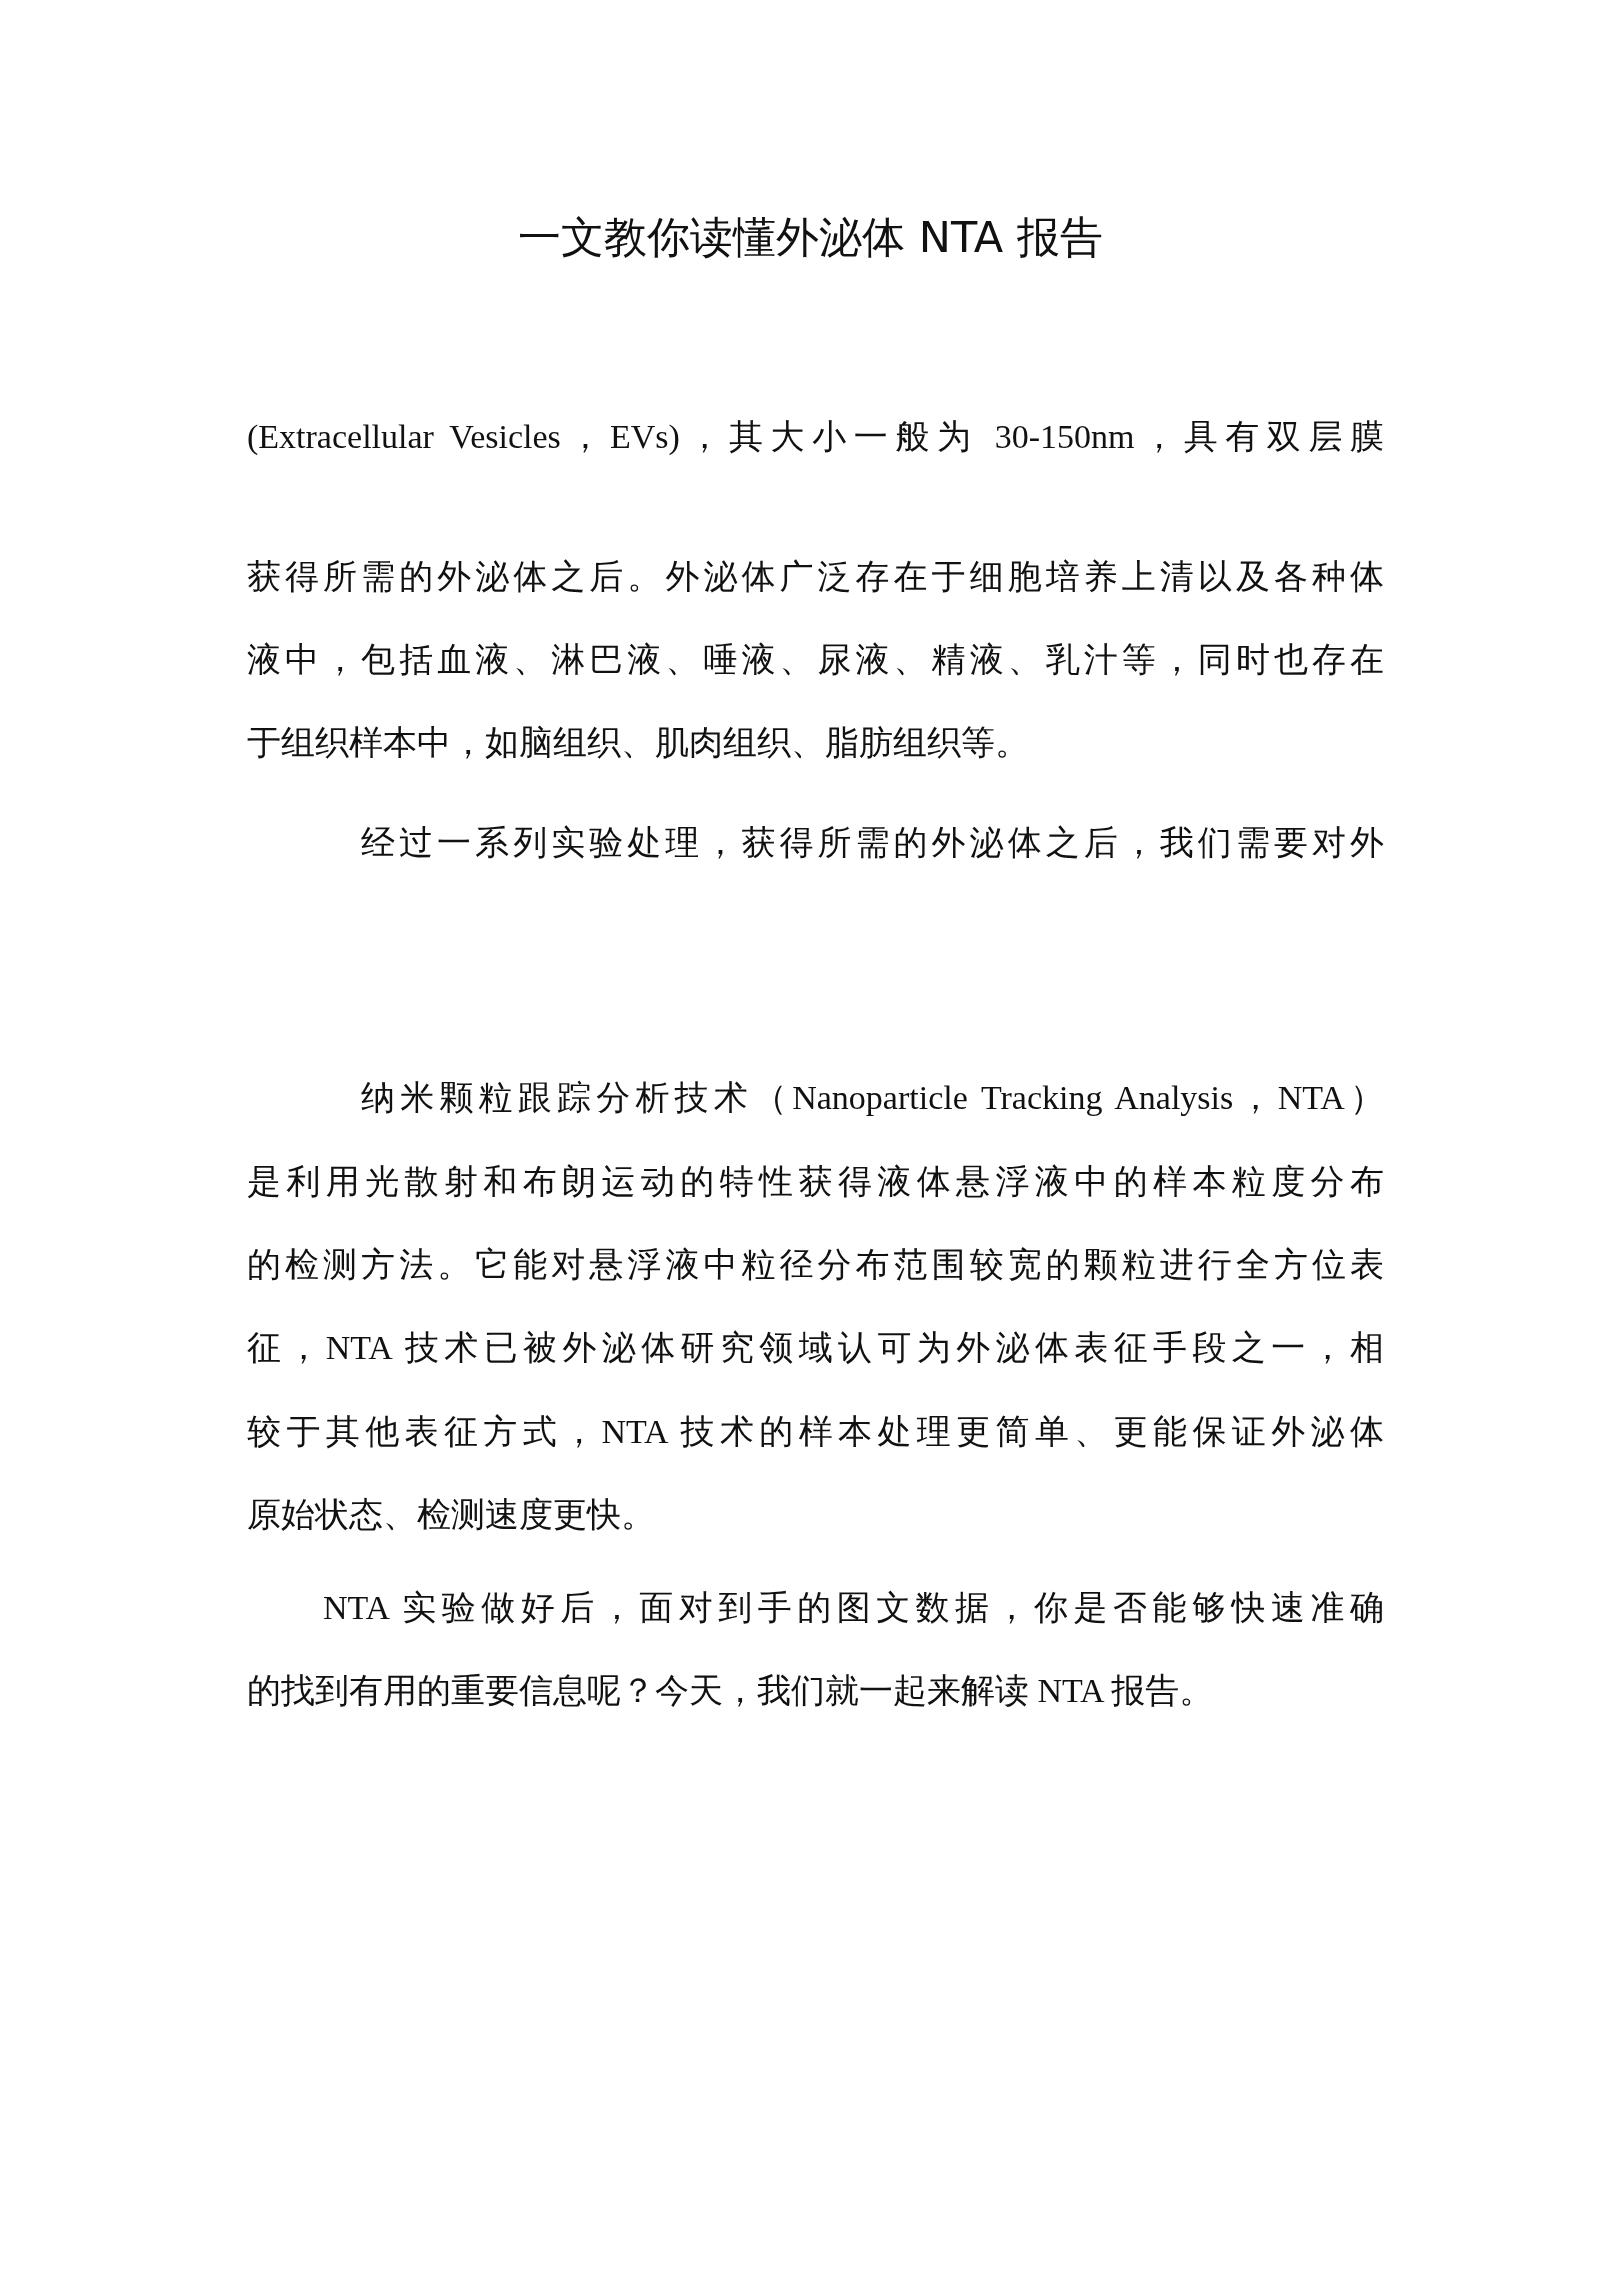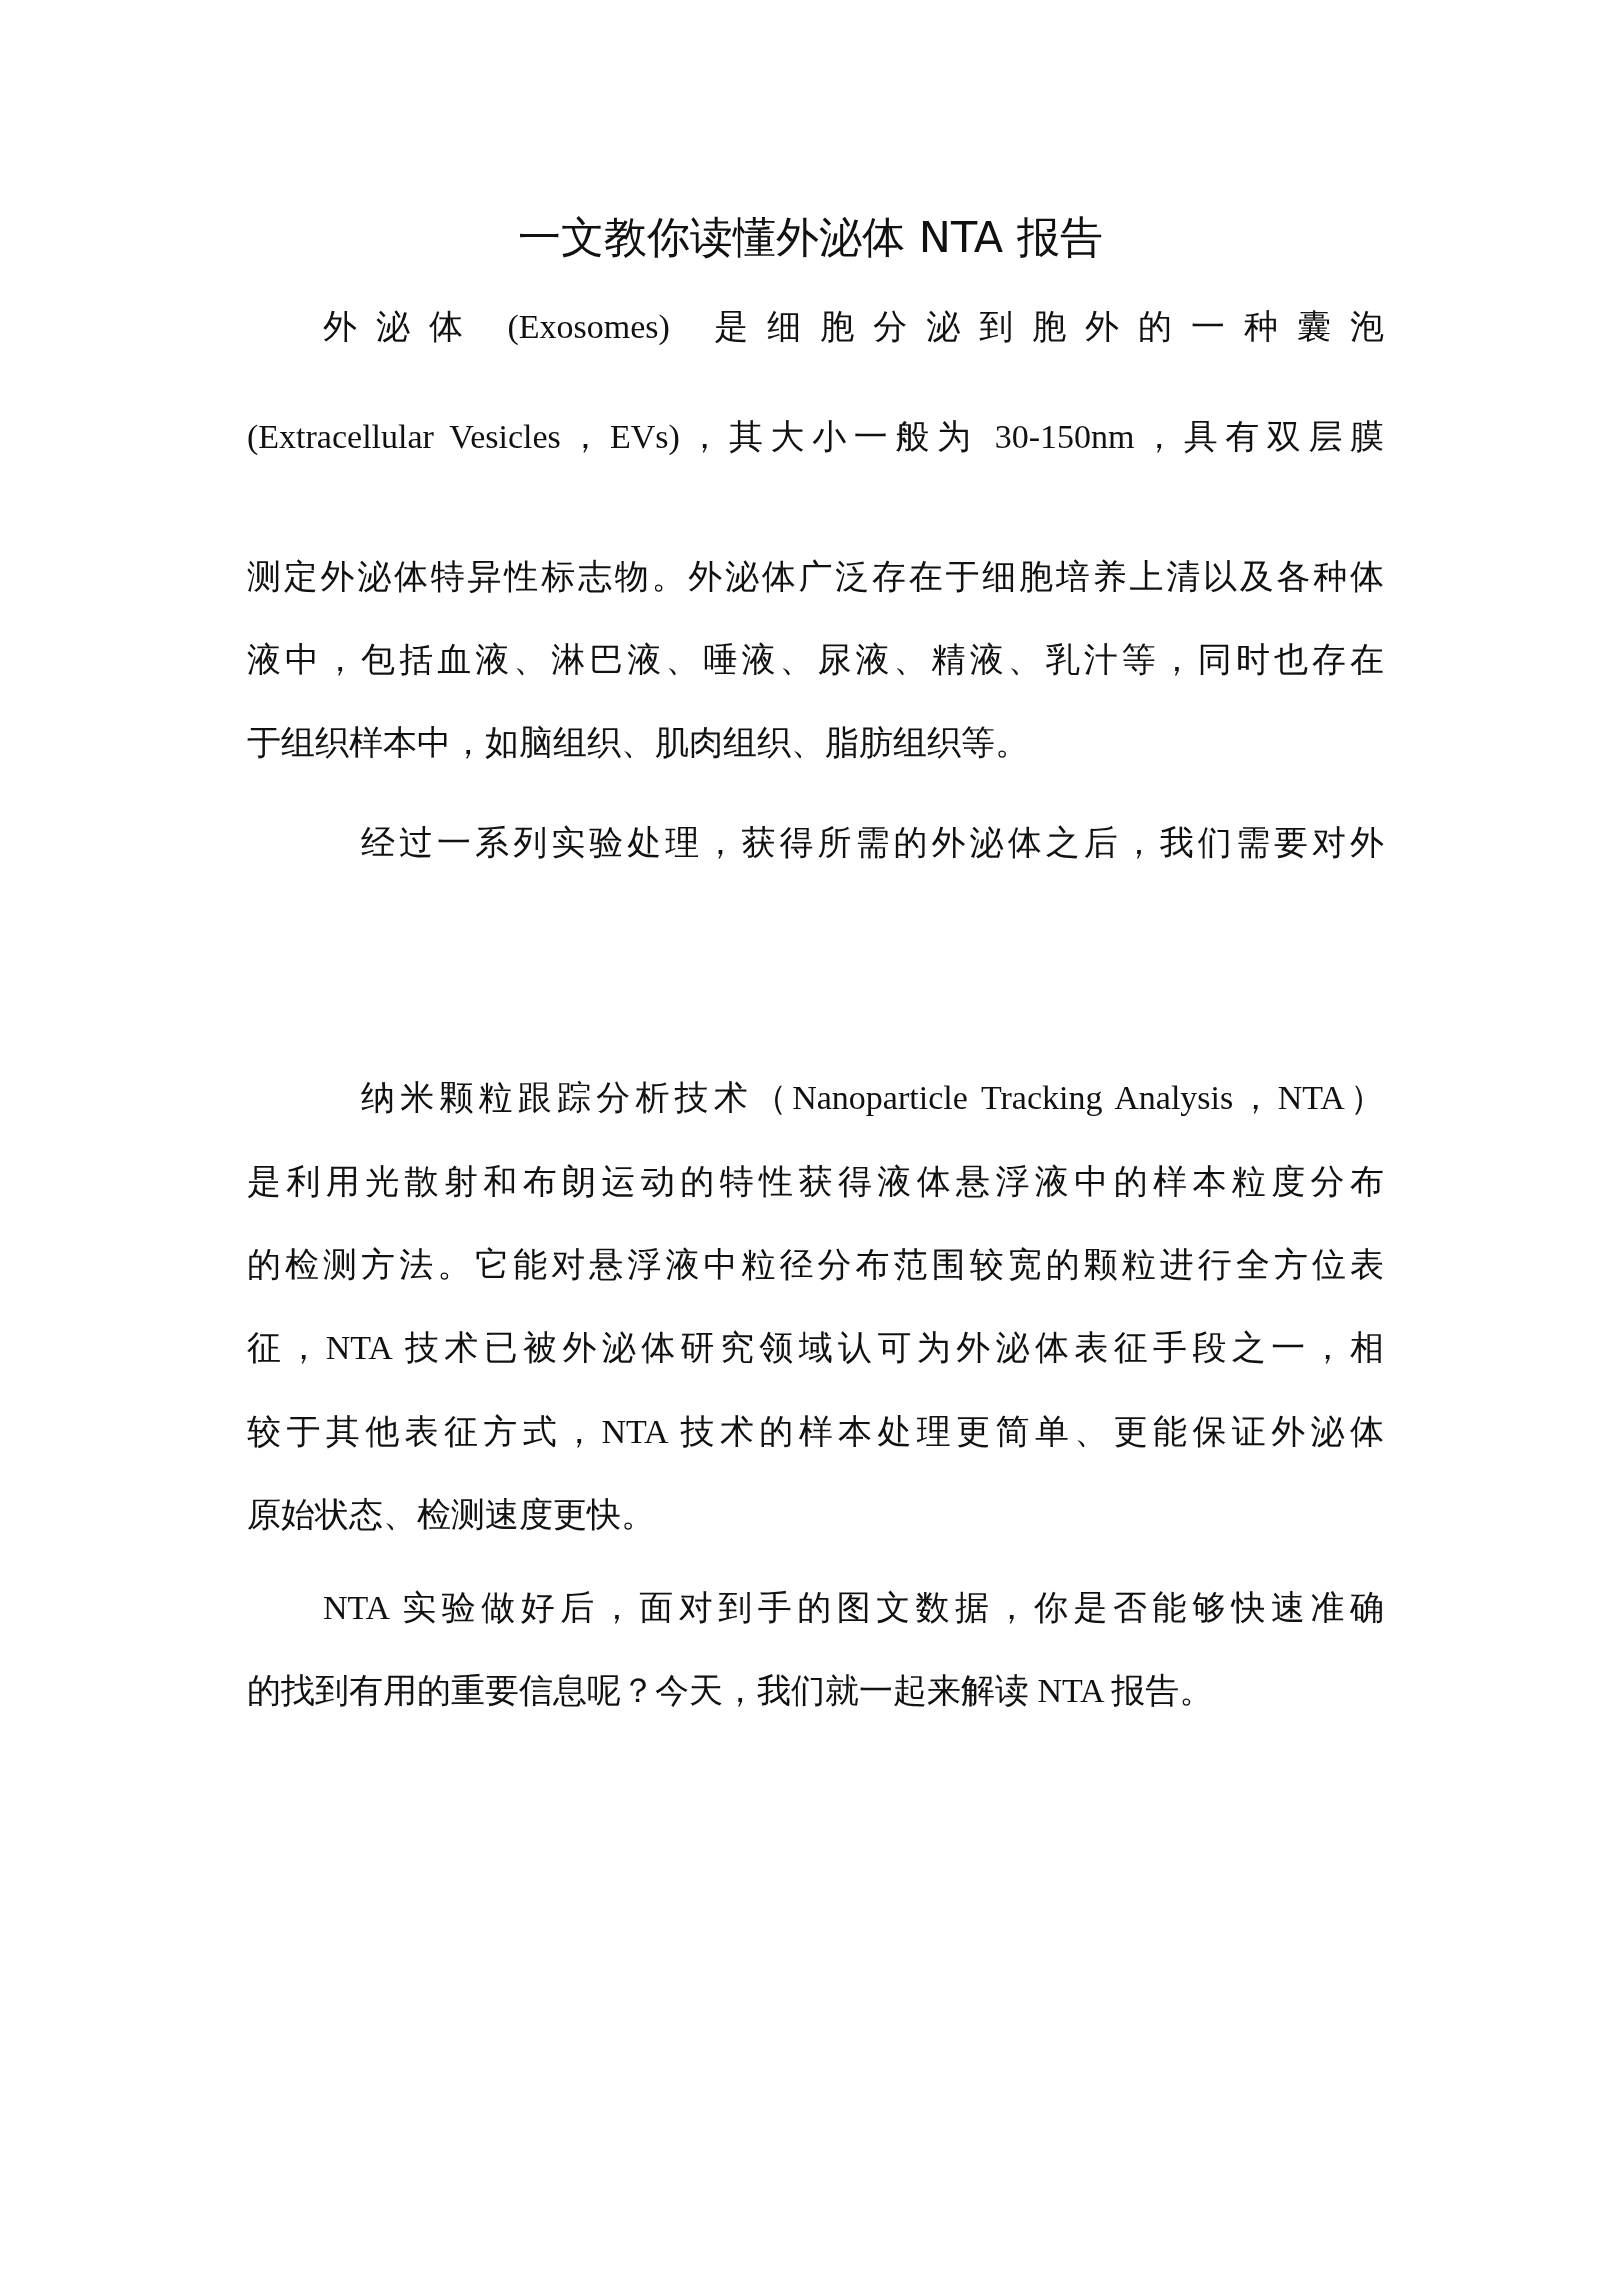--- a/index.html
+++ b/index.html
@@ -58,23 +58,22 @@
       width: 1061px;
     }
   </style>
 </head>
 <body>
 
 <div class="page">
 
   <h1 class="title" style="margin:0;">一文教你读懂外泌体 NTA 报告</h1>
 
-  <div class="line justify indent-small" style="top:302px;">外 泌 体　(Exosomes)　是 细 胞 分 泌 到 胞 外 的 一 种 囊 泡</div>
   <div class="line justify" style="top:385px;margin-top:27px;">(Extracellular Vesicles，EVs)，其大小一般为 30-150nm，具有双层膜</div>
-  <div class="line justify" style="top:552px;">测定外泌体特异性标志物。外泌体广泛存在于细胞培养上清以及各种体</div>
+  <div class="line justify" style="top:552px;">获得所需的外泌体之后。外泌体广泛存在于细胞培养上清以及各种体</div>
   <div class="line justify" style="top:635px;">液中，包括血液、淋巴液、唾液、尿液、精液、乳汁等，同时也存在</div>
   <div class="line" style="top:718px;">于组织样本中，如脑组织、肌肉组织、脂肪组织等。</div>
 
   <div class="line justify indent" style="top:818px;font-family:Liberation Serif, serif;">经过一系列实验处理，获得所需的外泌体之后，我们需要对外</div>
 
   <div class="line justify indent" style="top:1073px;">纳米颗粒跟踪分析技术（Nanoparticle Tracking Analysis，NTA）</div>
   <div class="line justify" style="top:1157px;">是利用光散射和布朗运动的特性获得液体悬浮液中的样本粒度分布</div>
   <div class="line justify" style="top:1240px;">的检测方法。它能对悬浮液中粒径分布范围较宽的颗粒进行全方位表</div>
   <div class="line justify" style="top:1323px;">征，NTA 技术已被外泌体研究领域认可为外泌体表征手段之一，相</div>
   <div class="line justify" style="top:1407px;">较于其他表征方式，NTA 技术的样本处理更简单、更能保证外泌体</div>

